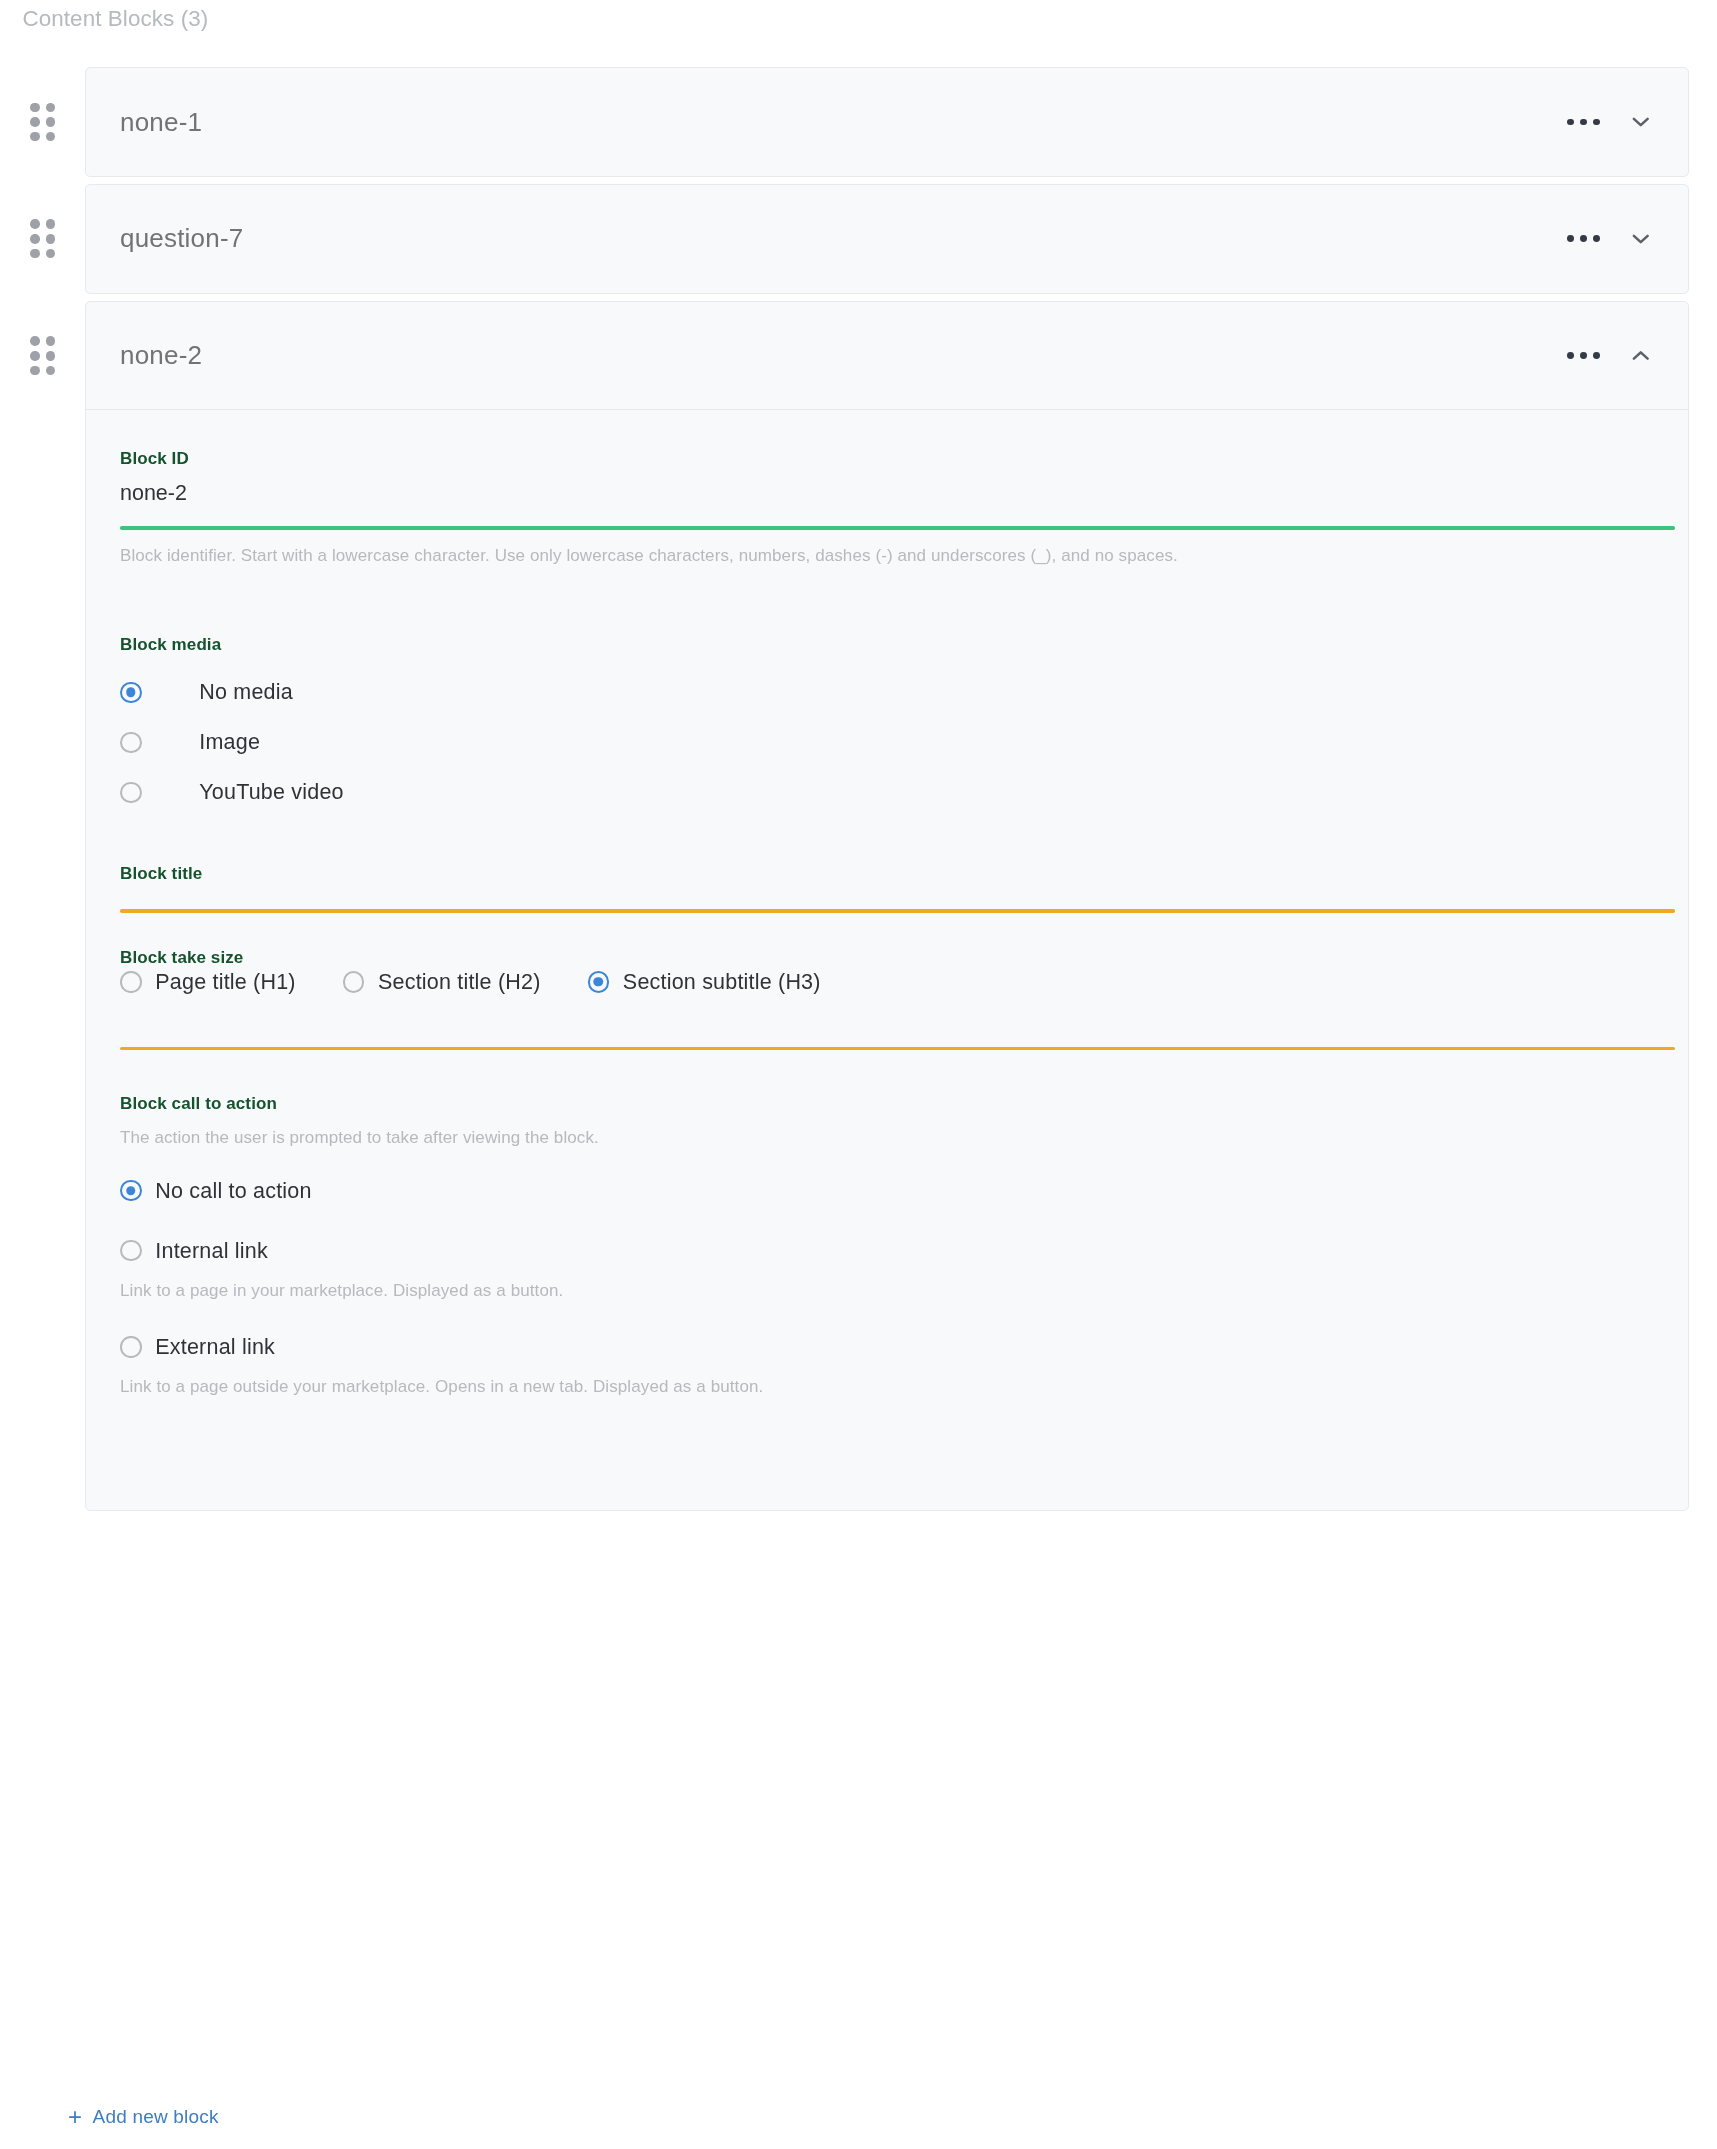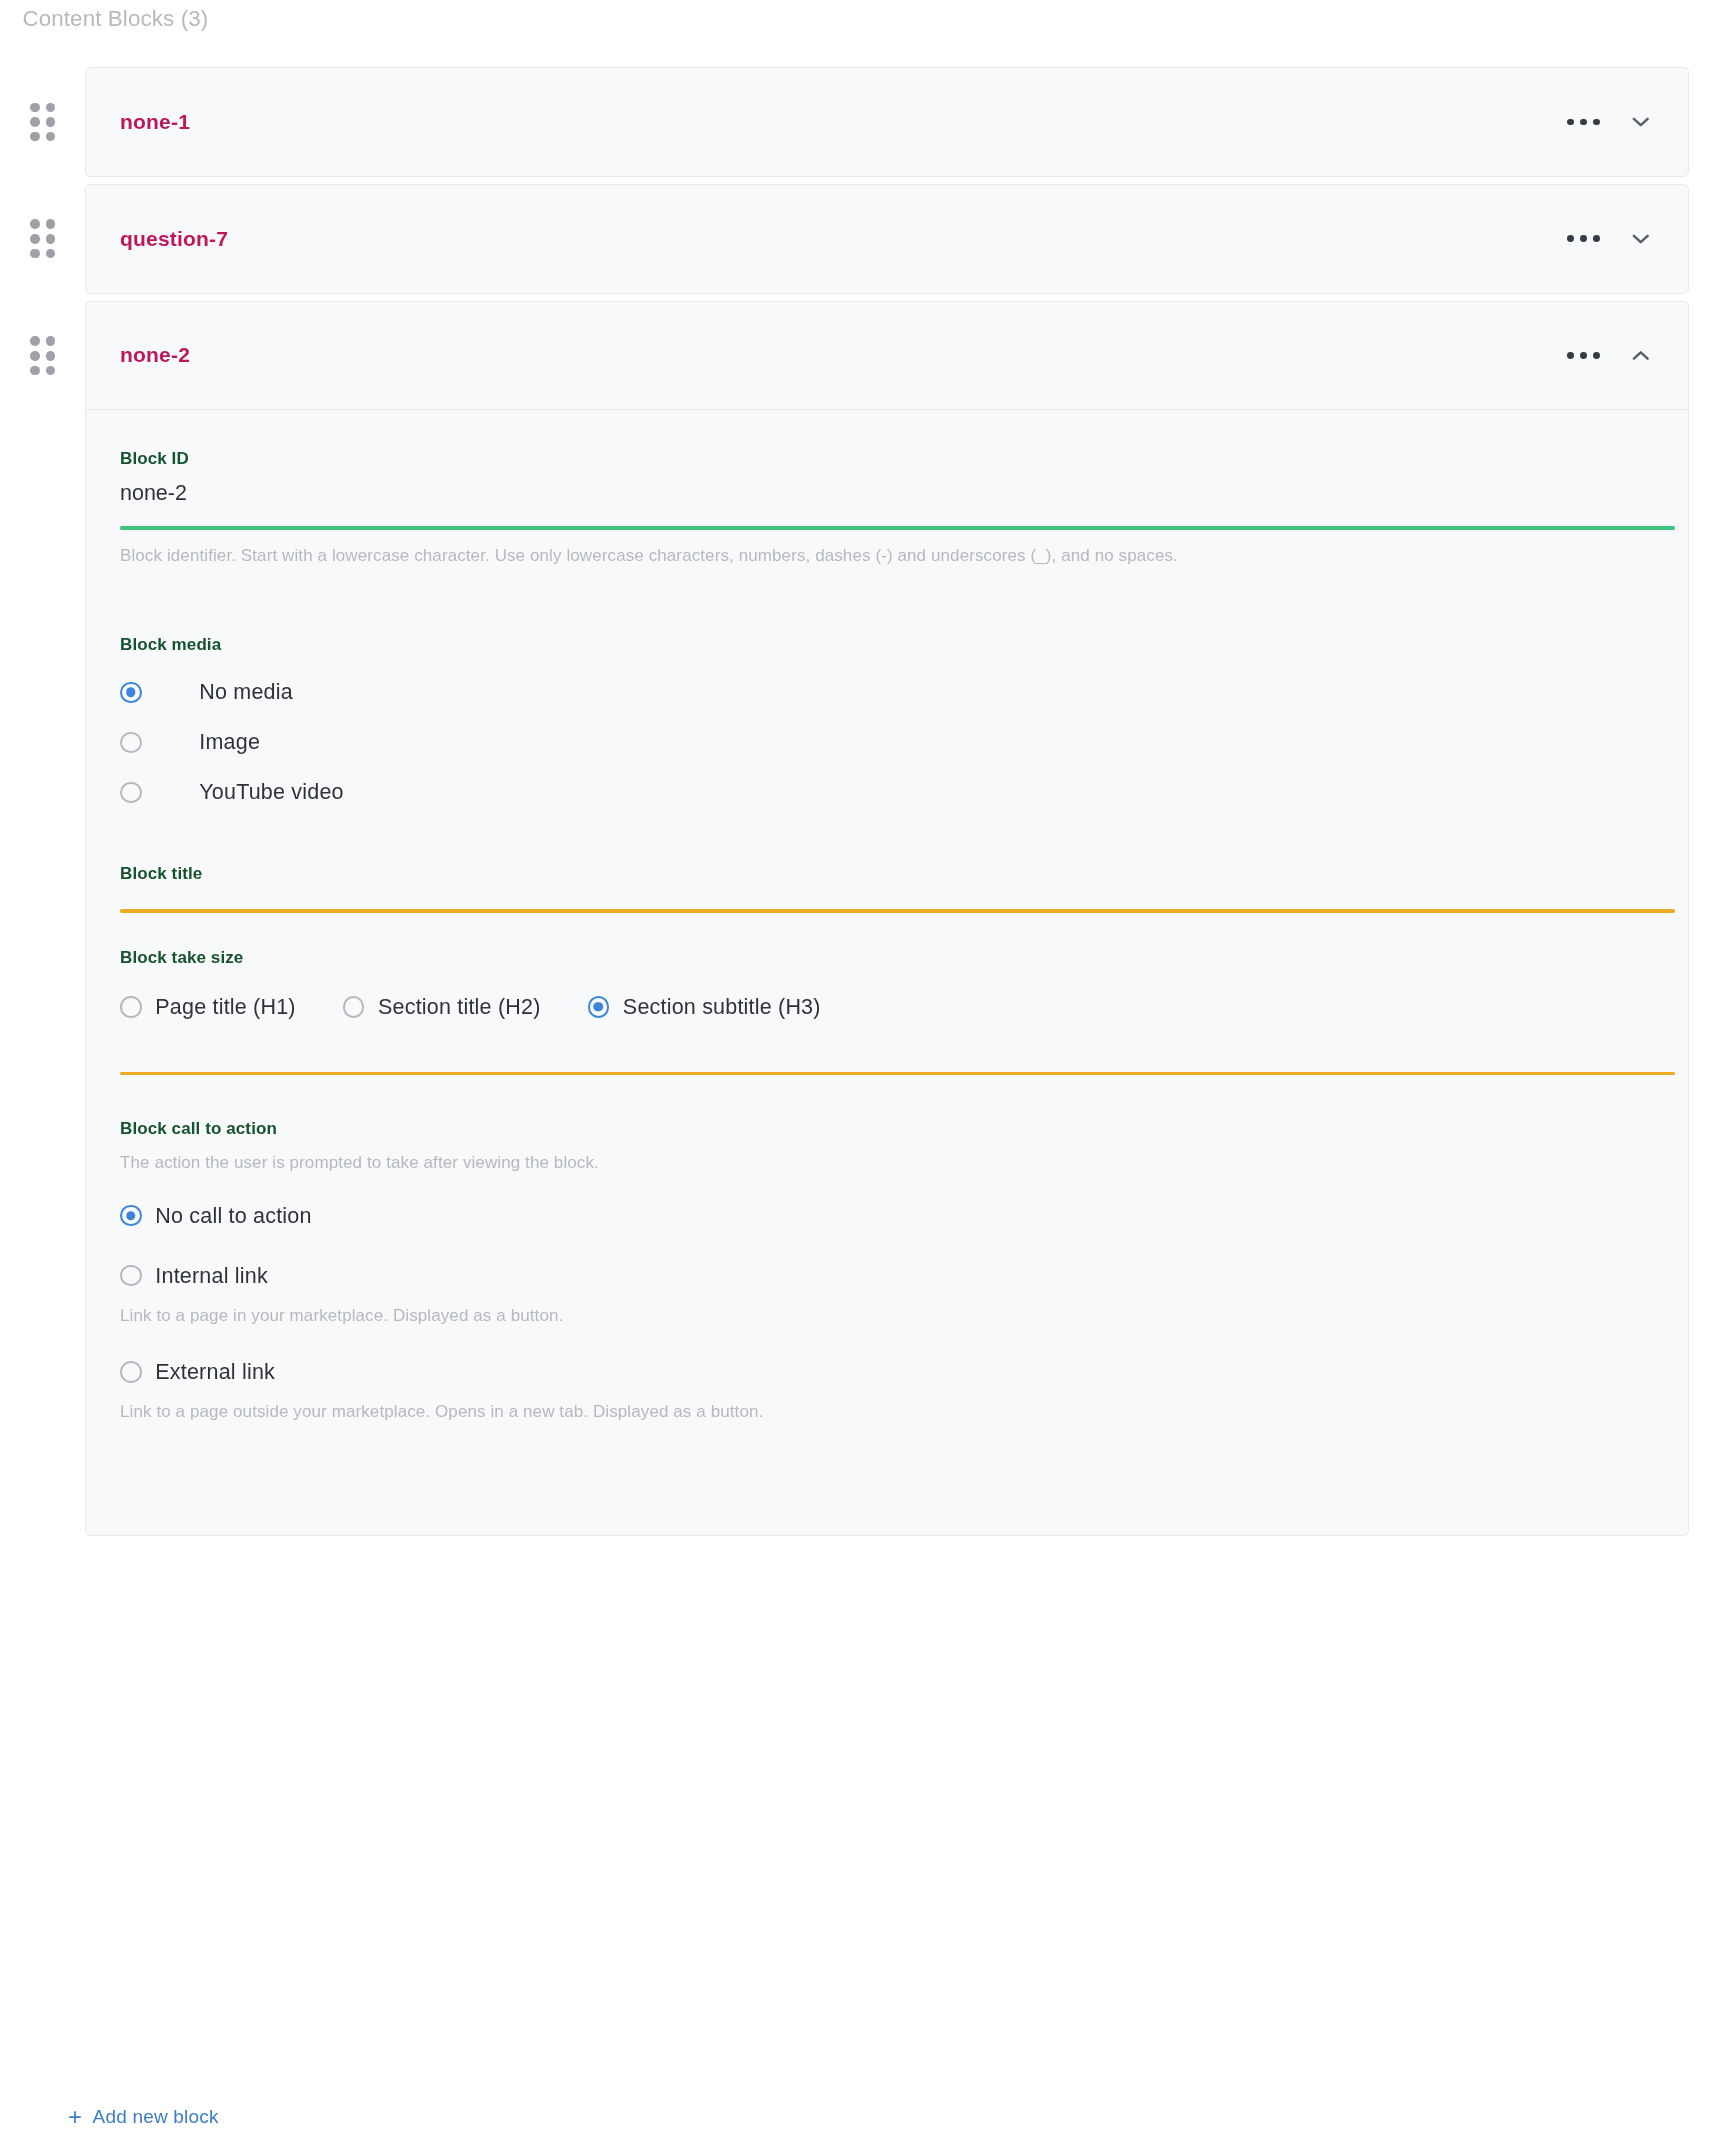--- a/index.html
+++ b/index.html
@@ -88,23 +88,23 @@
     height: 108px;
     display: flex;
     align-items: center;
     padding: 0 0 0 34px;
     box-sizing: border-box;
   }
   .block-header.with-divider {
     border-bottom: 0.9px solid #e7e9ec;
   }
   .block-title-text {
-    font-size: 21px;
-    font-weight: 700;
-    color: #be185d;
+    font-size: 26px;
+    font-weight: 400;
+    color: #737373;
     letter-spacing: 0.2px;
     flex: 1 1 auto;
   }
   .header-actions {
     display: flex;
     align-items: center;
     gap: 0px;
     padding-right: 19px;
   }
   .ellipsis-btn {
@@ -217,21 +217,20 @@
   }
 
   
   .text-field .underline { margin-top: 51px; }
   .text-field .field-label { margin-bottom: 0; }
 
   
   .radio-row-inline {
     display: flex;
     align-items: center;
-    margin-top: 25px;
   }
   .radio-row-inline .radio-opt {
     display: flex;
     align-items: center;
     cursor: pointer;
     margin-right: 47px;
   }
 
   
   .cta-group { margin-top: 43px; }

